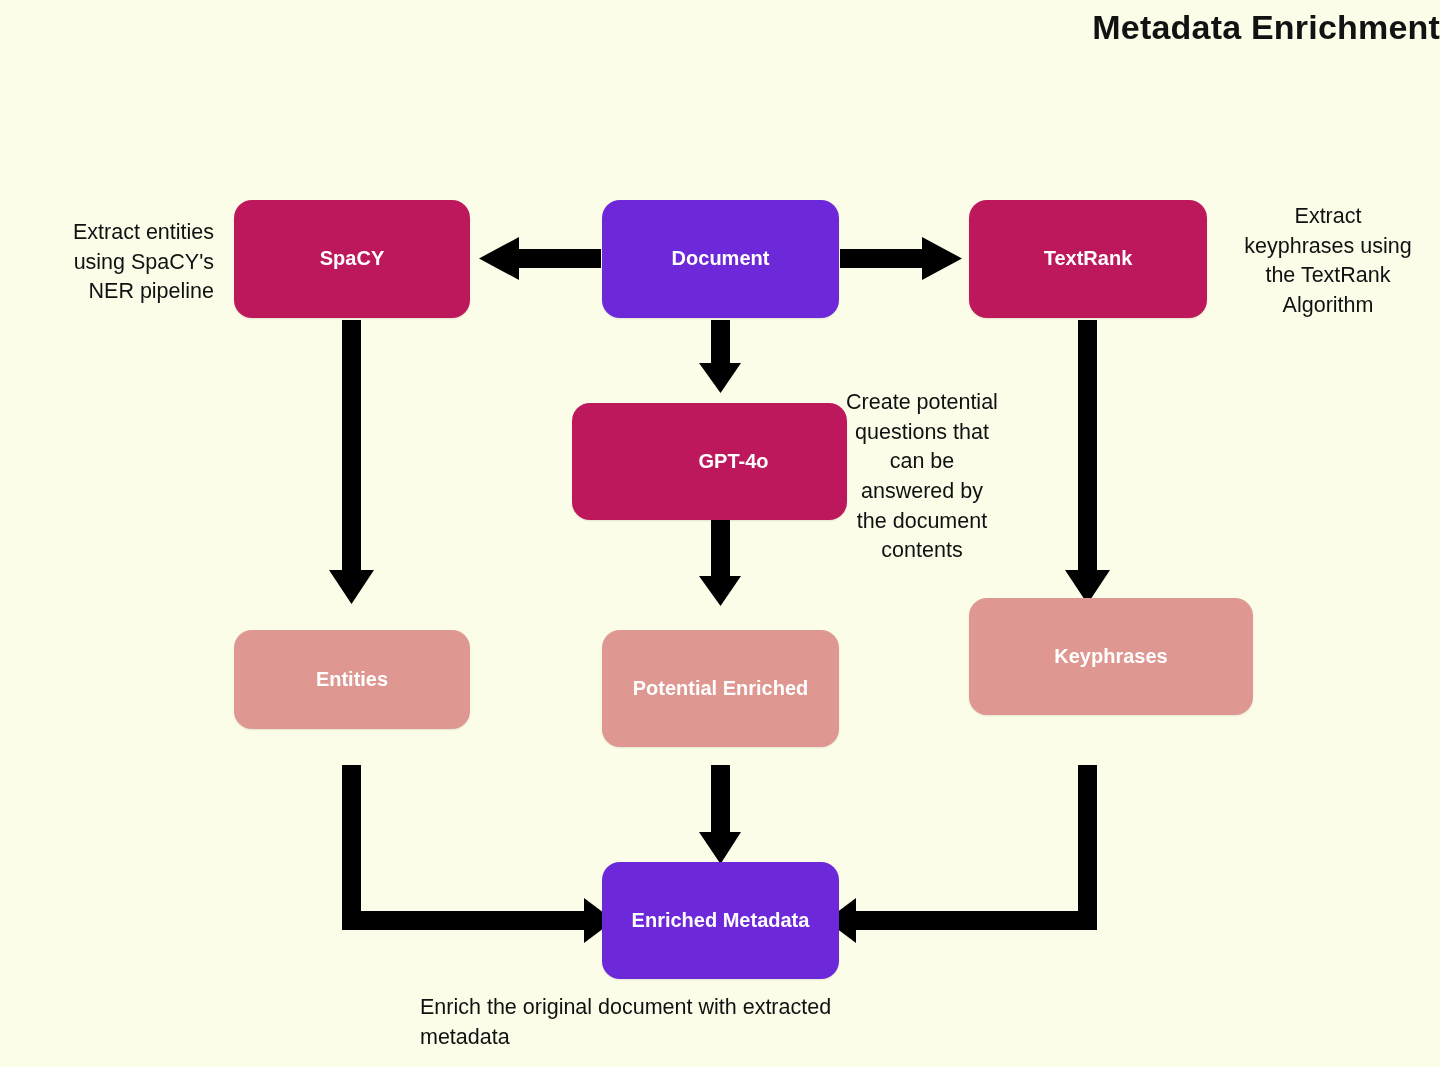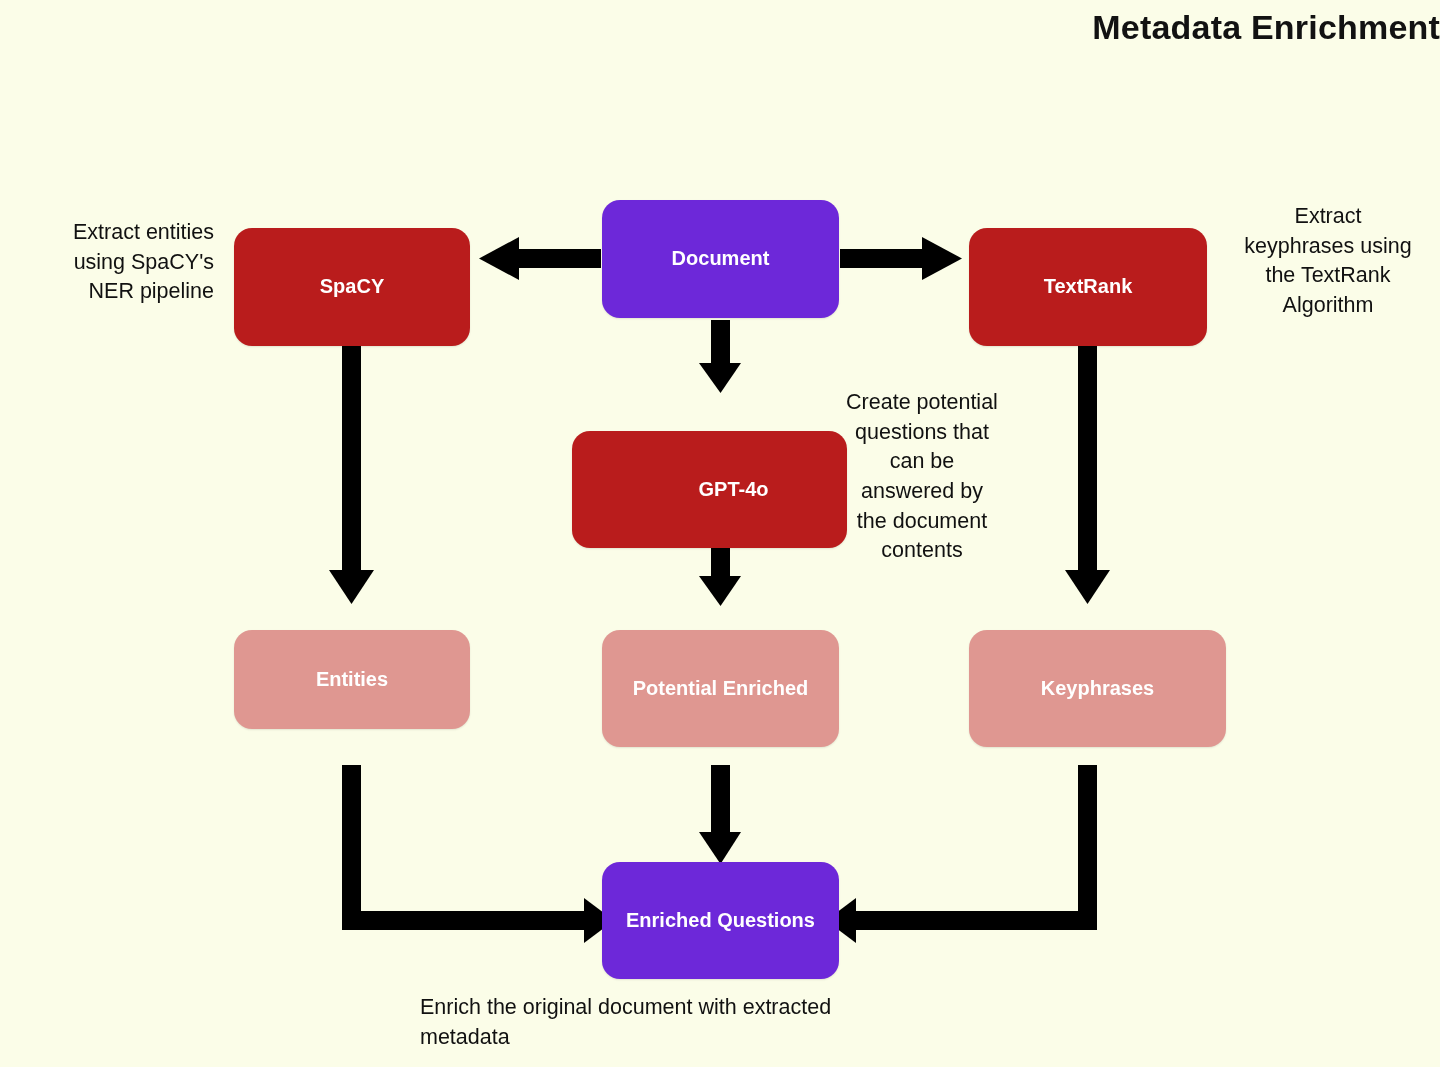--- a/index.html
+++ b/index.html
@@ -35,21 +35,21 @@
     align-items: center;
     justify-content: center;
     text-align: center;
     color: #ffffff;
     font-weight: bold;
     font-size: 20px;
     line-height: 1.28;
     box-sizing: border-box;
     box-shadow: 0 1px 2px rgba(0,0,0,0.10);
   }
-  .node-teal  { background: #b91c1c; margin-top: 28px; }
+  .node-teal  { background: #be185d; }
   .node-blue  { background: #6d28d9; }
   .node-rose  { background: #df9791; }
 
   .annot {
     position: absolute;
     color: #111111;
     font-size: 21.5px;
     line-height: 1.38;
     white-space: pre-line;
   }
@@ -141,27 +141,27 @@
 
   <div class="node node-rose" style="left:234px; top:630px; width:236px; height:99px;">
     <span>Entities</span>
   </div>
 
   <div class="node node-rose" style="left:602px; top:630px; width:237px; height:117px;">
     <span>Potential
 Enriched</span>
   </div>
 
-  <div class="node node-rose" style="left:969px; top:630px; width:257px; height:117px;">
+  <div class="node node-rose" style="left:969px; top:598px; width:284px; height:117px;">
     <span>Keyphrases</span>
   </div>
 
   <div class="node node-blue" style="left:602px; top:862px; width:237px; height:117px;">
     <span>Enriched
-Questions</span>
+Metadata</span>
   </div>
 
   <div class="annot annot-right-align" style="left:20px; top:218px; width:194px;">Extract entities
 using SpaCY's
 NER pipeline</div>
 
   <div class="annot annot-left-align" style="left:1222px; top:202px; width:212px;">Extract
 keyphrases using
 the TextRank
 Algorithm</div>

